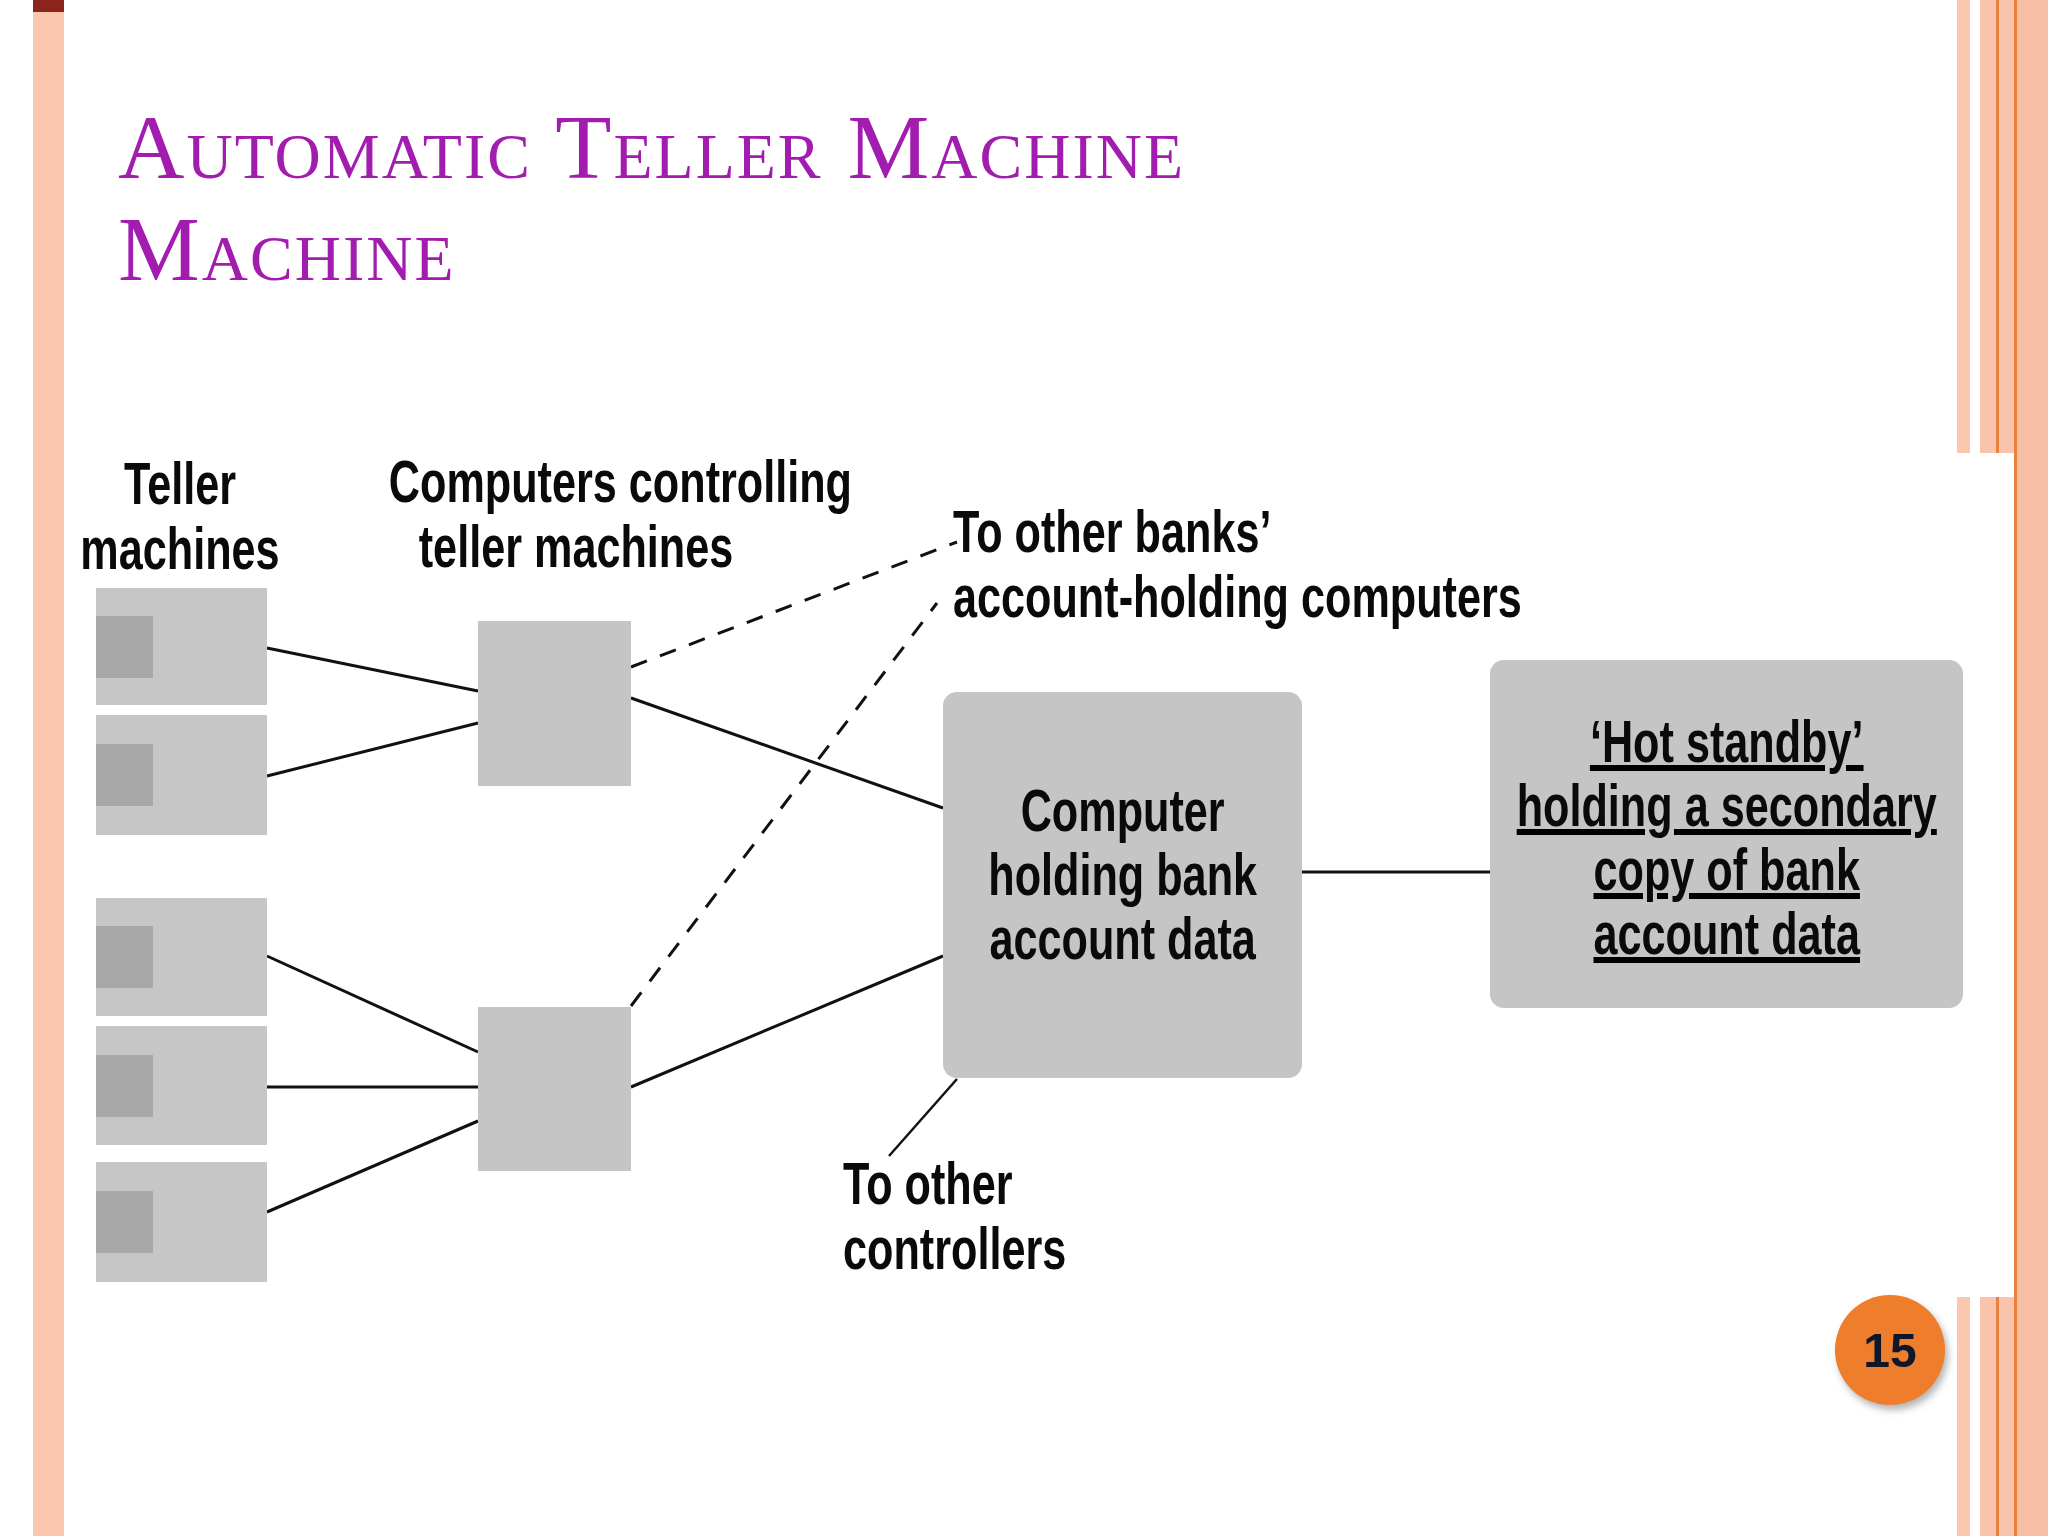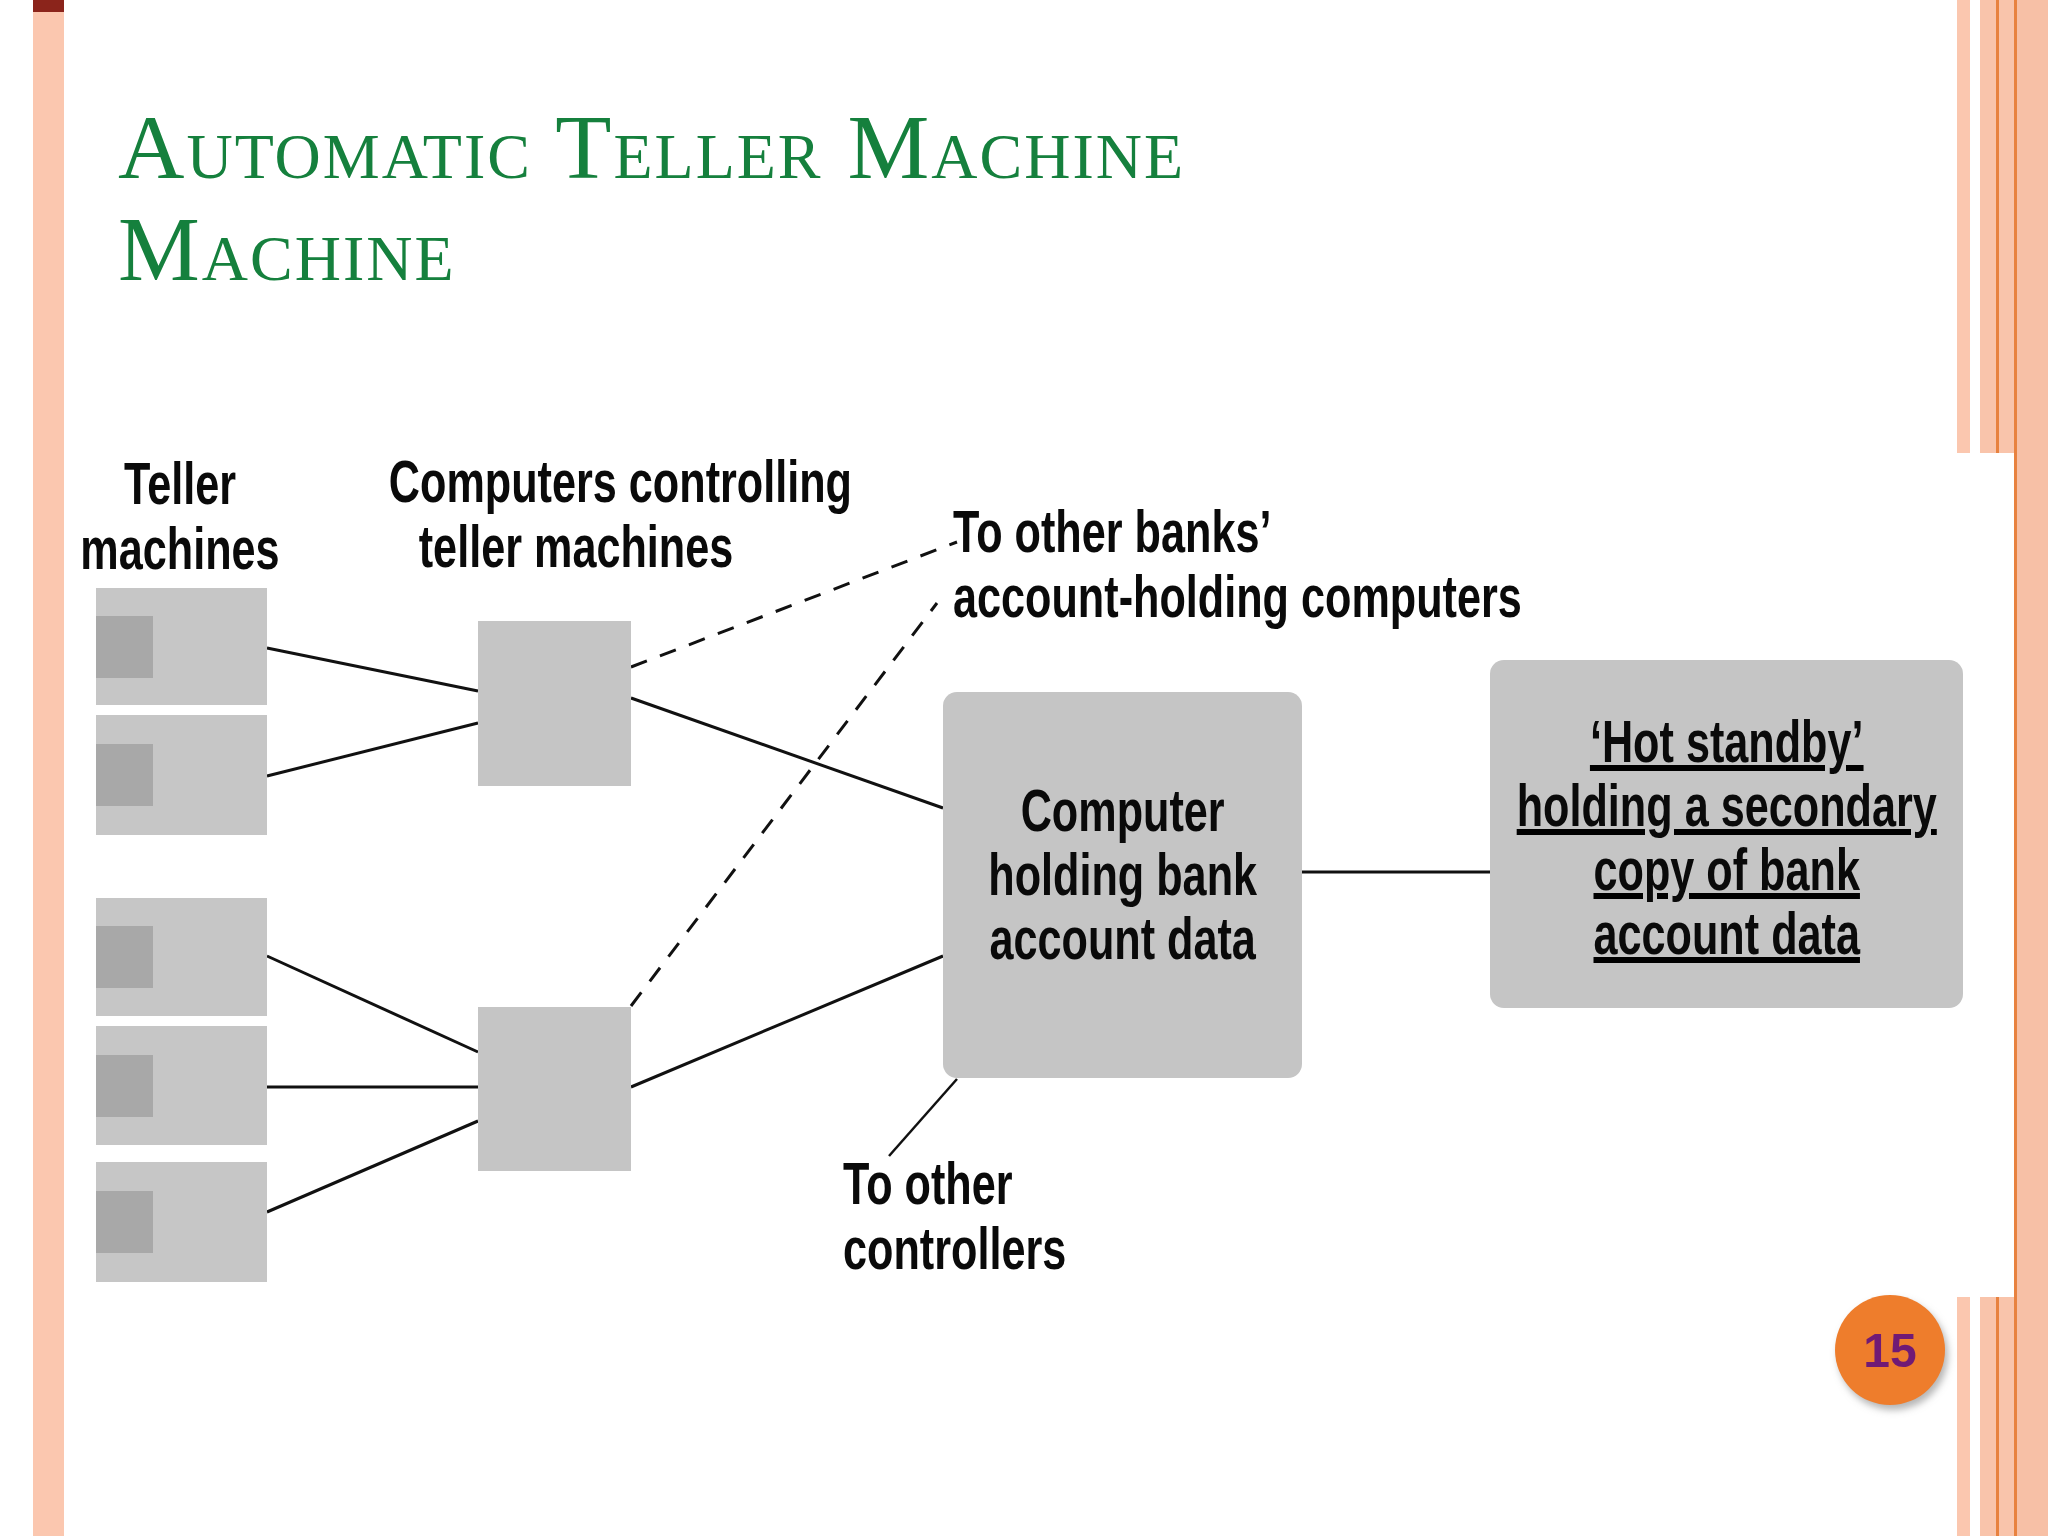--- a/index.html
+++ b/index.html
@@ -19,21 +19,21 @@
   .line-b-bot{left:1996px;top:1297px;width:3px;height:239px;background:#e8823f;}
   .band-outer{left:2014px;top:0;width:34px;height:1536px;background:#f7c0a6;}
   .line-outer{left:2014px;top:0;width:3px;height:1536px;background:#e8823f;}
 
   
   .title{
     position:absolute;left:118px;top:96px;width:1700px;
     font-family:"Liberation Serif",serif;
     font-variant:small-caps;
     font-size:92px;line-height:102px;letter-spacing:2px;
-    color:#15803d;
+    color:#a21caf;
   }
 
   
   .gbox{position:absolute;background:#c6c6c6;}
   .tbox{left:96px;width:171px;}
   .tb1{top:588px;height:117px;}
   .tb2{top:715px;height:120px;}
   .tb3{top:898px;height:118px;}
   .tb4{top:1026px;height:119px;}
   .tb5{top:1162px;height:120px;}
@@ -66,21 +66,21 @@
   .lab-teller{left:20px;top:451px;width:320px;}
   .lab-ctrl{left:316px;top:449px;width:520px;}
   .lab-banks{left:953px;top:499px;}
   .lab-othctrl{left:843px;top:1151px;}
 
   
   .badge{
     position:absolute;left:1835px;top:1295px;width:110px;height:110px;
     background:#ee7d2c;border-radius:50%;
     display:flex;align-items:center;justify-content:center;
-    color:#701a75;font-weight:700;font-size:48px;
+    color:#0f172a;font-weight:700;font-size:48px;
     box-shadow:3px 5px 7px rgba(110,110,110,0.5);
   }
 
   svg.wires{position:absolute;left:0;top:0;}
 </style>
 </head>
 <body>
 
 <div id="slide">
 

